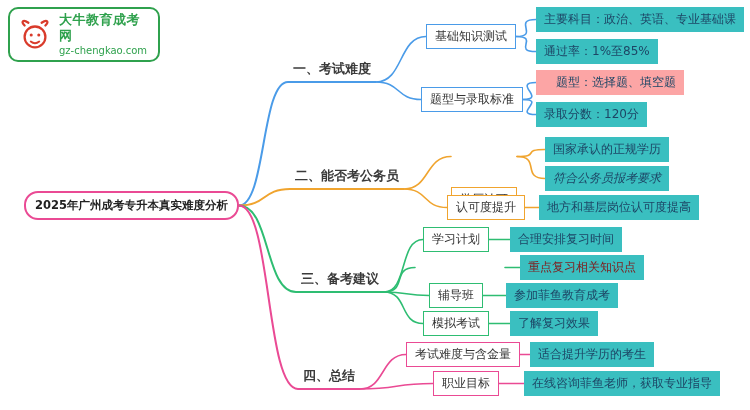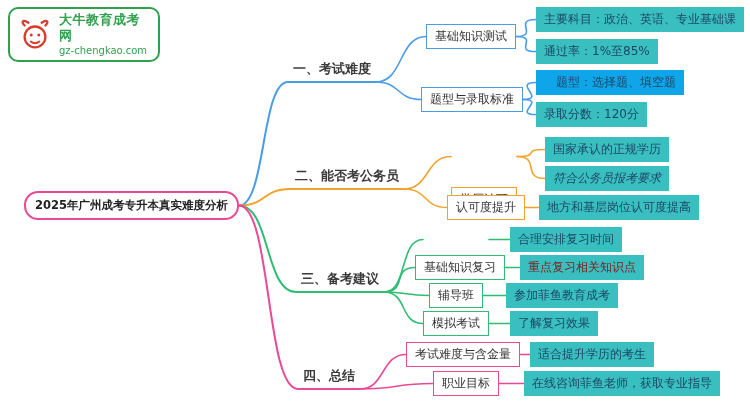--- a/index.html
+++ b/index.html
@@ -131,29 +131,29 @@
 
   <div class="node branch" id="b0" style="border-bottom-color: rgb(74, 155, 232);">一、考试难度</div>
   <div class="node branch" id="b1" style="border-bottom-color: rgb(240, 164, 46);">二、能否考公务员</div>
   <div class="node branch" id="b2" style="border-bottom-color: rgb(46, 189, 114);">三、备考建议</div>
   <div class="node branch" id="b3" style="border-bottom-color: rgb(234, 74, 148);">四、总结</div>
 
   <div class="node child" id="b0c0" style="border-color: rgb(74, 155, 232);">基础知识测试</div>
   <div class="node child" id="b0c1" style="border-color: rgb(74, 155, 232);">题型与录取标准</div>
   <div class="node child" id="b1c0" style="border-color: rgb(240, 164, 46); margin-top: 43px;">学历认可</div>
   <div class="node child" id="b1c1" style="border-color: rgb(240, 164, 46);">认可度提升</div>
-  <div class="node child" id="b2c1" style="border-color: rgb(46, 189, 114);">基础知识复习</div>
+  <div class="node child" id="b2c0" style="border-color: rgb(46, 189, 114);">学习计划</div>
   <div class="node child" id="b2c2" style="border-color: rgb(46, 189, 114);">辅导班</div>
   <div class="node child" id="b2c3" style="border-color: rgb(46, 189, 114);">模拟考试</div>
   <div class="node child" id="b3c0" style="border-color: rgb(234, 74, 148);">考试难度与含金量</div>
   <div class="node child" id="b3c1" style="border-color: rgb(234, 74, 148);">职业目标</div>
 
   <div class="node leaf" id="b0c0l0" style="background: rgb(58, 191, 192); color: rgb(29, 70, 101);">主要科目：政治、英语、专业基础课</div>
   <div class="node leaf" id="b0c0l1" style="background: rgb(58, 191, 192); color: rgb(29, 70, 101);">通过率：1%至85%</div>
-  <div class="node leaf" id="b0c1l0" style="background: #0ea5e9; color: rgb(29, 70, 101); padding-left: 20px;">题型：选择题、填空题</div>
+  <div class="node leaf" id="b0c1l0" style="background: #fca5a5; color: rgb(29, 70, 101); padding-left: 20px;">题型：选择题、填空题</div>
   <div class="node leaf" id="b0c1l1" style="background: rgb(58, 191, 192); color: rgb(29, 70, 101);">录取分数：120分</div>
   <div class="node leaf" id="b1c0l0" style="background: rgb(58, 191, 192); color: rgb(29, 70, 101);">国家承认的正规学历</div>
   <div class="node leaf" id="b1c0l1" style="background: rgb(58, 191, 192); color: rgb(29, 70, 101);">符合公务员报考要求</div>
   <div class="node leaf" id="b1c1l0" style="background: rgb(58, 191, 192); color: rgb(29, 70, 101);">地方和基层岗位认可度提高</div>
   <div class="node leaf" id="b2c0l0" style="background: rgb(58, 191, 192); color: rgb(29, 70, 101);">合理安排复习时间</div>
   <div class="node leaf" id="b2c1l0" style="background: rgb(58, 191, 192); color: #7f1d1d; text-align: center;">重点复习相关知识点</div>
   <div class="node leaf" id="b2c2l0" style="background: rgb(58, 191, 192); color: rgb(29, 70, 101);">参加菲鱼教育成考</div>
   <div class="node leaf" id="b2c3l0" style="background: rgb(58, 191, 192); color: rgb(29, 70, 101);">了解复习效果</div>
   <div class="node leaf" id="b3c0l0" style="background: rgb(58, 191, 192); color: rgb(29, 70, 101);">适合提升学历的考生</div>
   <div class="node leaf" id="b3c1l0" style="background: rgb(58, 191, 192); color: rgb(29, 70, 101);">在线咨询菲鱼老师，获取专业指导</div>

